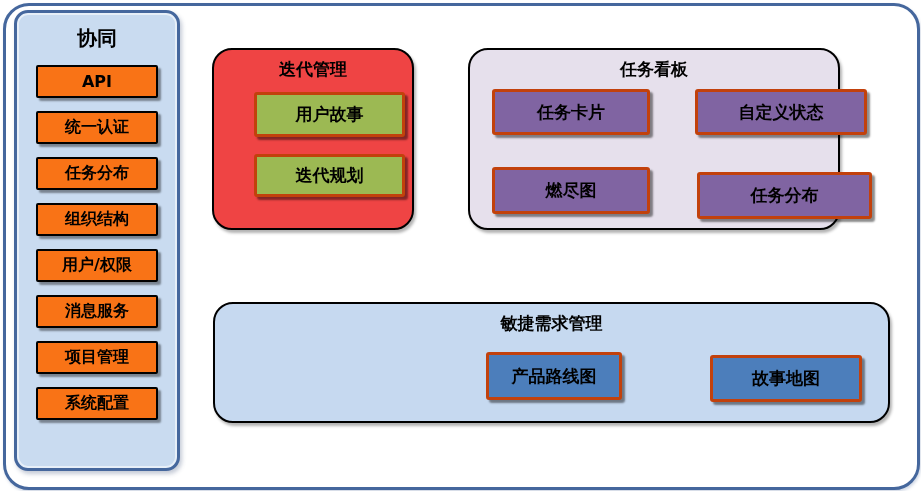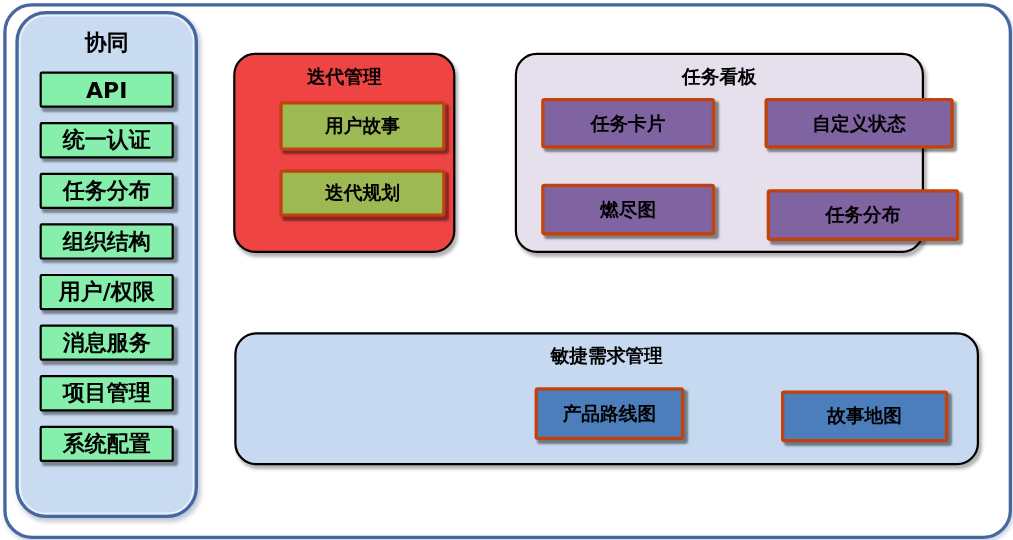--- a/index.html
+++ b/index.html
@@ -20,21 +20,21 @@
     background: #ffffff;
     box-shadow: 1px 2px 3px rgba(70,100,150,0.25);
   }
   
   .sidebar {
     position: absolute;
     left: 14px; top: 10px;
     width: 166px; height: 461px;
     background: #C9DBF0;
     border: 3px solid #45679D;
-    border-radius: 28px;
+    border-radius: 14px;
     box-shadow: inset 0 0 0 2px rgba(255,255,255,0.55), 2px 3px 4px rgba(60,80,120,0.30);
     display: flex;
     flex-direction: column;
     align-items: center;
     padding-top: 12px;
     box-sizing: border-box;
   }
   .sidebar-title {
     font-size: 20px;
     font-weight: bold;
@@ -43,28 +43,28 @@
     line-height: 26px;
   }
   .sidebar-items {
     margin-top: 14px;
     display: flex;
     flex-direction: column;
     gap: 13px;
   }
   .pill {
     width: 118px; height: 29px;
-    background: #86efac;
+    background: #f97316;
     border: 2px solid #000;
     border-radius: 2px;
     box-shadow: 3px 3px 2px rgba(0,0,0,0.40);
     display: flex;
     align-items: center;
     justify-content: center;
-    font-size: 20px;
+    font-size: 16px;
     font-weight: bold;
     color: #000;
   }
   
   .group {
     position: absolute;
     border: 2px solid #000;
     border-radius: 20px;
     box-shadow: 2px 3px 3px rgba(0,0,0,0.30);
     box-sizing: border-box;

